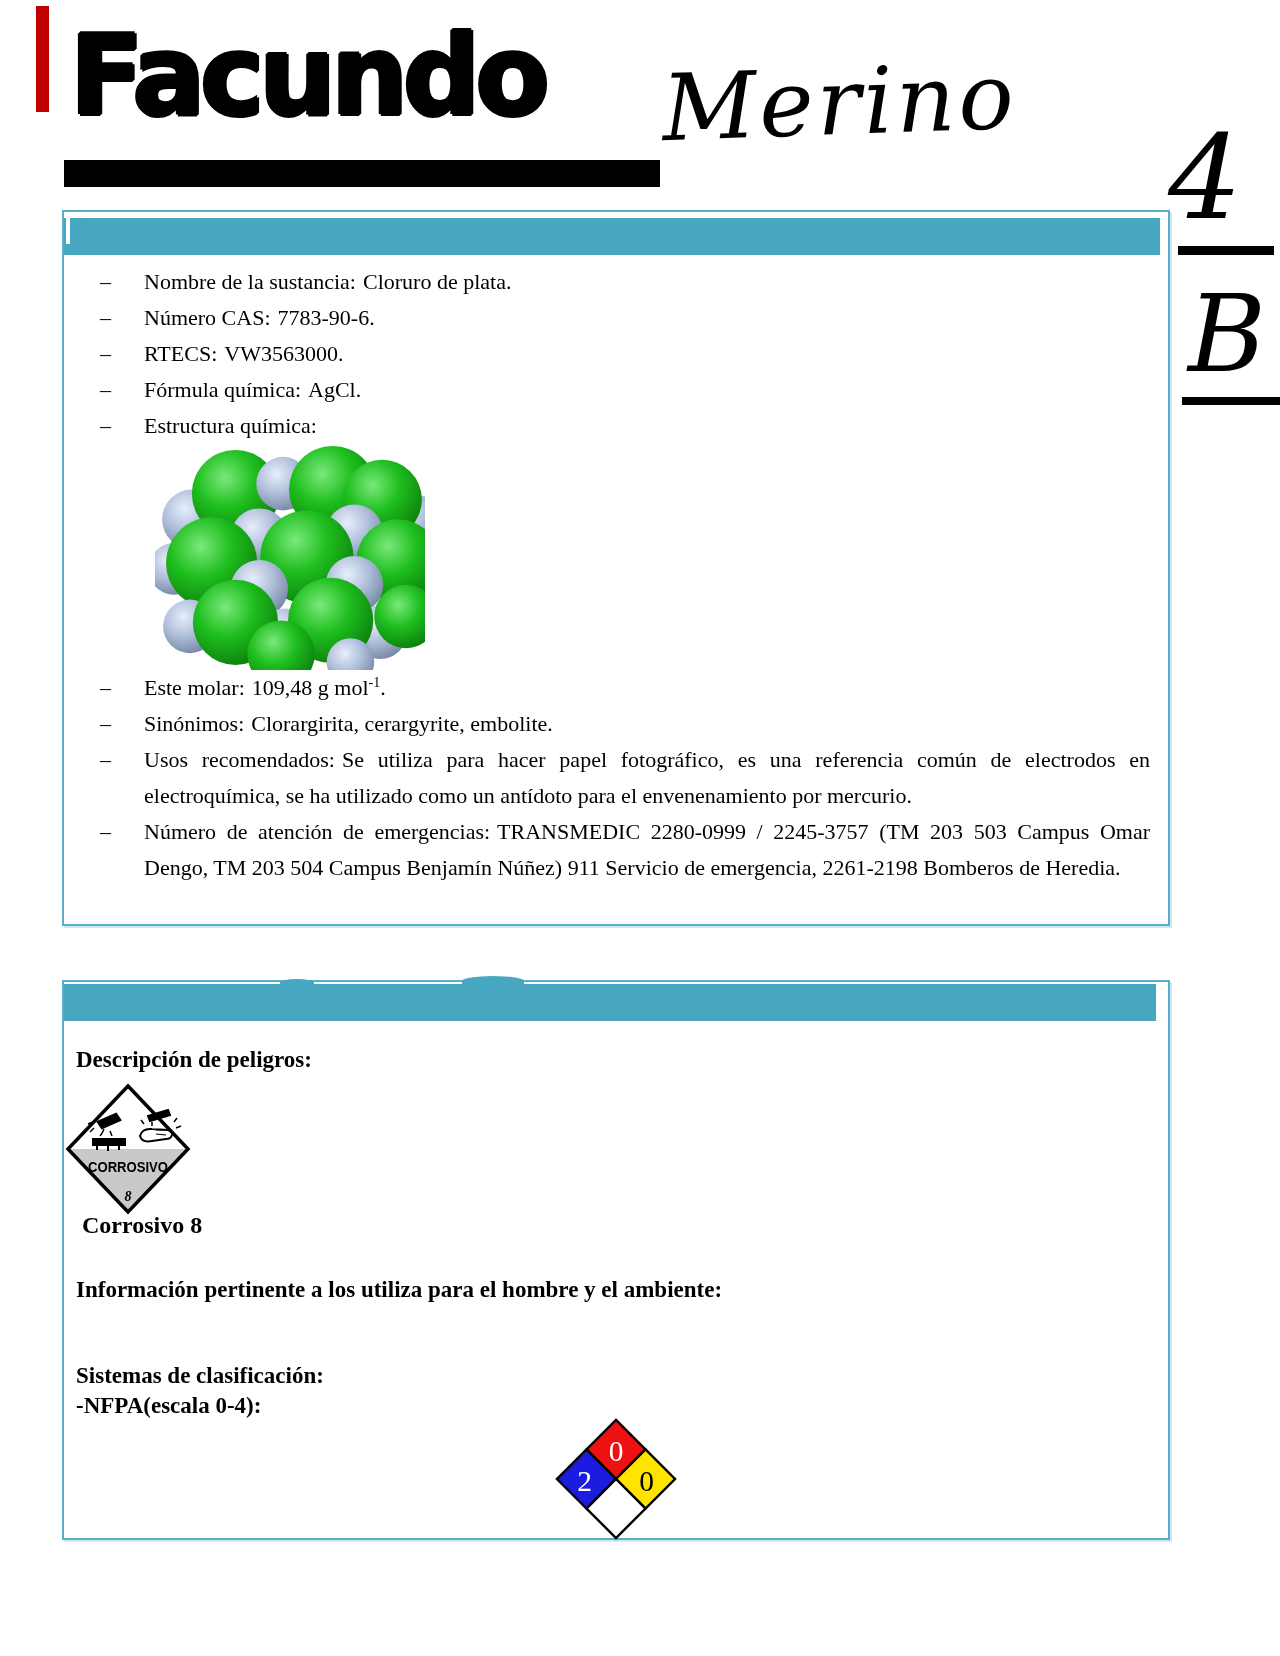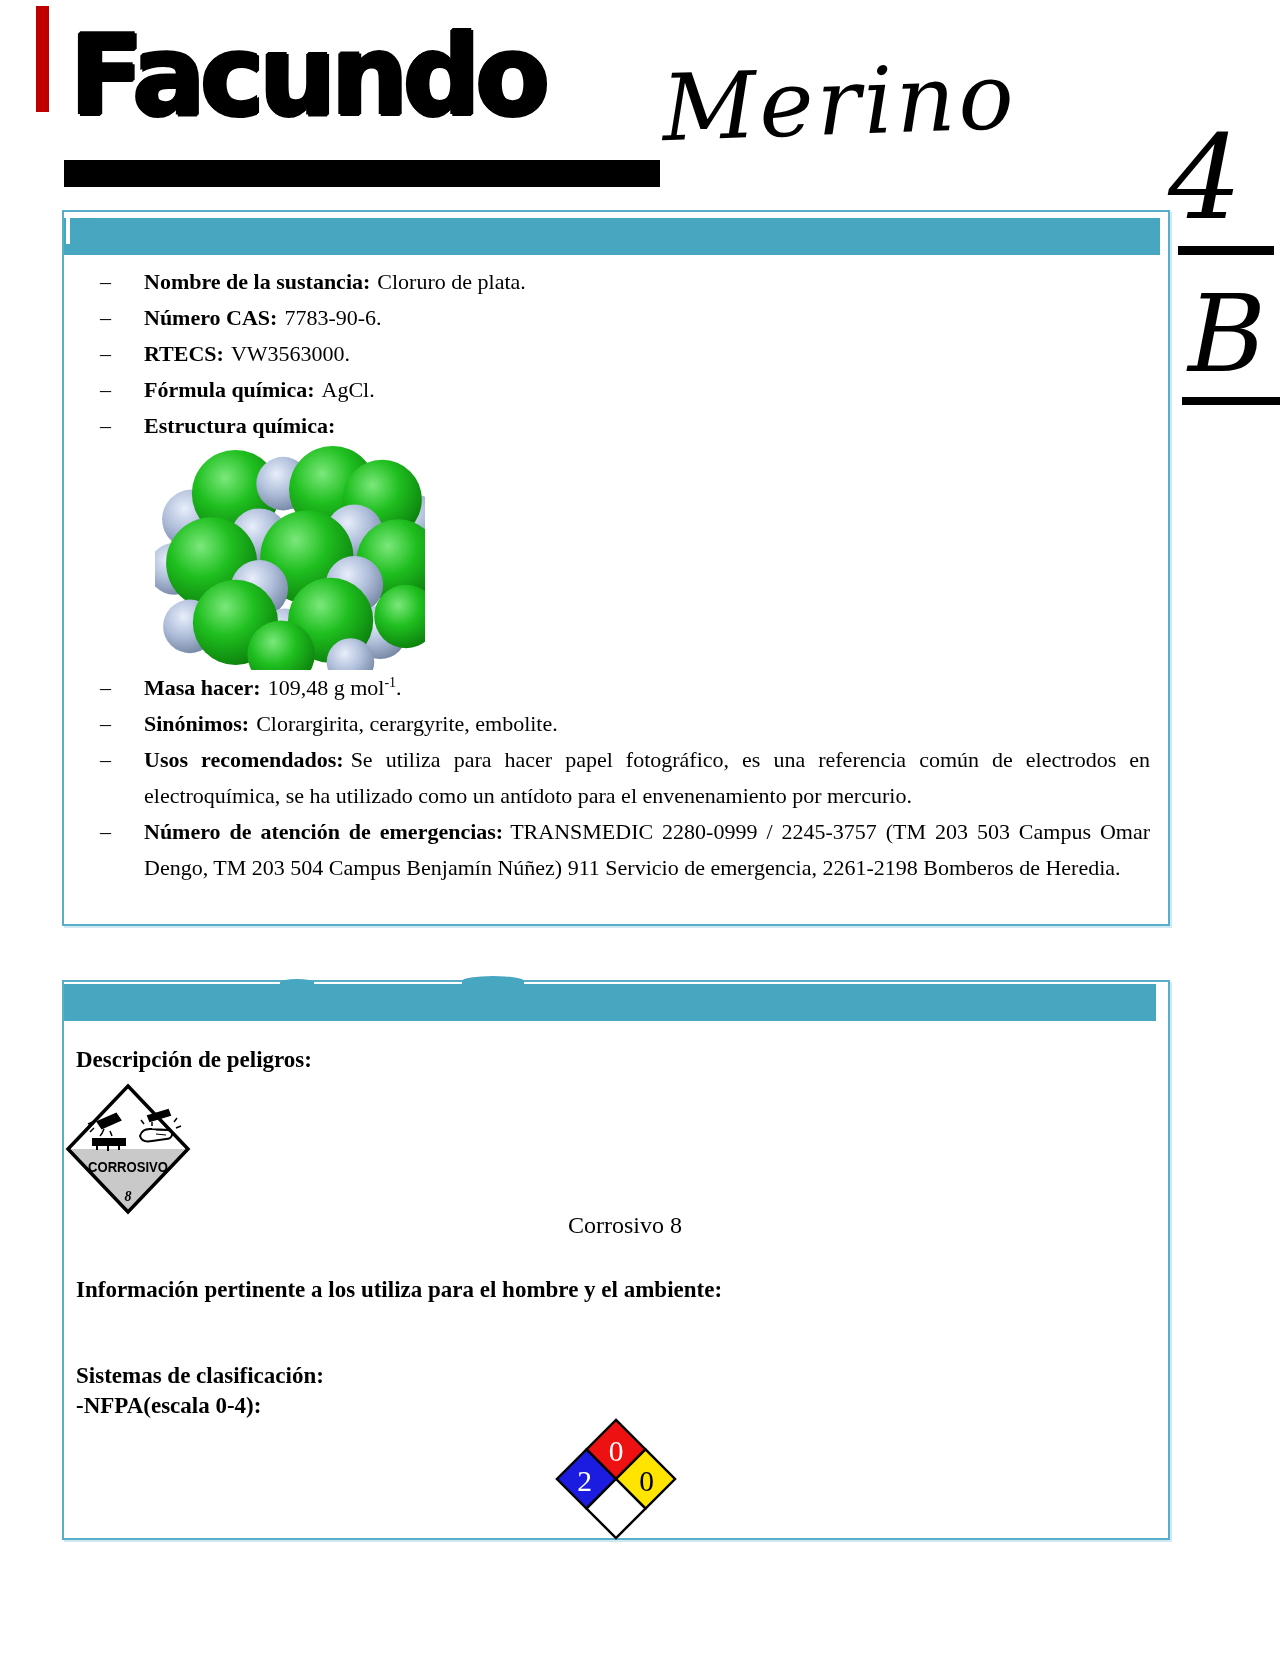--- a/index.html
+++ b/index.html
@@ -46,34 +46,34 @@
   .bar-notch{position:absolute;left:2px;top:0;width:4px;height:26px;background:#fff;}
   .ghost-nub{position:absolute;background:#47a6c0;border-radius:60% 60% 0 0;}
   .nub-a{left:16px;top:0;width:9px;height:7px;}
   .nub-b{left:216px;top:-5px;width:34px;height:7px;}
   .nub-c{left:398px;top:-8px;width:62px;height:10px;}
 
   
   .list{position:absolute;left:36px;right:18px;top:52px;font-size:22px;line-height:36px;}
   .row{position:relative;padding-left:44px;text-align:justify;}
   .bullet{position:absolute;left:0;top:0;}
-  .lbl{font-weight:bold;margin-right:7px;}
+  .lbl{font-weight:normal;margin-right:7px;}
   sup{font-size:14px;line-height:0;}
   .molecule{display:block;margin:-2px 0 0 55px;}
 
   
   .s2-h{position:absolute;left:12px;font-size:23px;font-weight:bold;line-height:28px;}
   .s2-t{position:absolute;left:12px;font-size:22px;line-height:28px;}
   .h-desc{top:64px;}
   .h-info{top:294px;}
   .t-info{top:324px;}
   .h-class{top:380px;text-align:right;}
   .h-nfpa{top:410px;}
   .picto-wrap{position:absolute;left:0;right:0;top:100px;text-align:left;}
-  .picto-caption{position:absolute;left:0;right:0;top:230px;text-align:center;font-size:24px;font-weight:normal;padding-left:18px;}
+  .picto-caption{position:absolute;left:0;right:0;top:230px;text-align:left;font-size:24px;font-weight:bold;padding-left:18px;}
   .nfpa-wrap{position:absolute;left:0;right:0;top:436px;text-align:center;line-height:0;}
 </style>
 </head>
 <body>
 
 <div class="red-tab"></div>
 <div class="logo-facundo">Facundo</div>
 <div class="logo-underline"></div>
 <div class="logo-merino">Merino</div>
 <div class="grade-4">4</div>
@@ -138,21 +138,21 @@
       <circle cx="130" cy="196" r="28" fill="url(#gSilver)"></circle>
       <circle cx="226" cy="192" r="27" fill="url(#gSilver)"></circle>
       <circle cx="80" cy="182" r="43" fill="url(#gGreen)"></circle>
       <circle cx="176" cy="180" r="43" fill="url(#gGreen)"></circle>
       <circle cx="252" cy="176" r="32" fill="url(#gGreen)"></circle>
       <circle cx="126" cy="214" r="34" fill="url(#gGreen)"></circle>
       <circle cx="196" cy="222" r="24" fill="url(#gSilver)"></circle>
     </svg>
 
     <div class="row">
-      <span class="bullet">–</span><span class="lbl">Masa hacer:</span><span>109,48 g mol</span><sup>-1</sup><span>.</span>
+      <span class="bullet">–</span><span class="lbl">Este molar:</span><span>109,48 g mol</span><sup>-1</sup><span>.</span>
     </div>
     <div class="row">
       <span class="bullet">–</span><span class="lbl">Sinónimos:</span><span>Clorargirita, cerargyrite, embolite.</span>
     </div>
     <div class="row">
       <span class="bullet">–</span><span class="lbl">Usos recomendados:</span><span>Se utiliza para hacer papel fotográfico, es una referencia común de electrodos en electroquímica, se ha utilizado como un antídoto para el envenenamiento por mercurio.</span>
     </div>
     <div class="row">
       <span class="bullet">–</span><span class="lbl">Número de atención de emergencias:</span><span>TRANSMEDIC 2280-0999 / 2245-3757 (TM 203 503 Campus Omar Dengo, TM 203 504 Campus Benjamín Núñez) 911 Servicio de emergencia, 2261-2198 Bomberos de Heredia.</span>
     </div>

